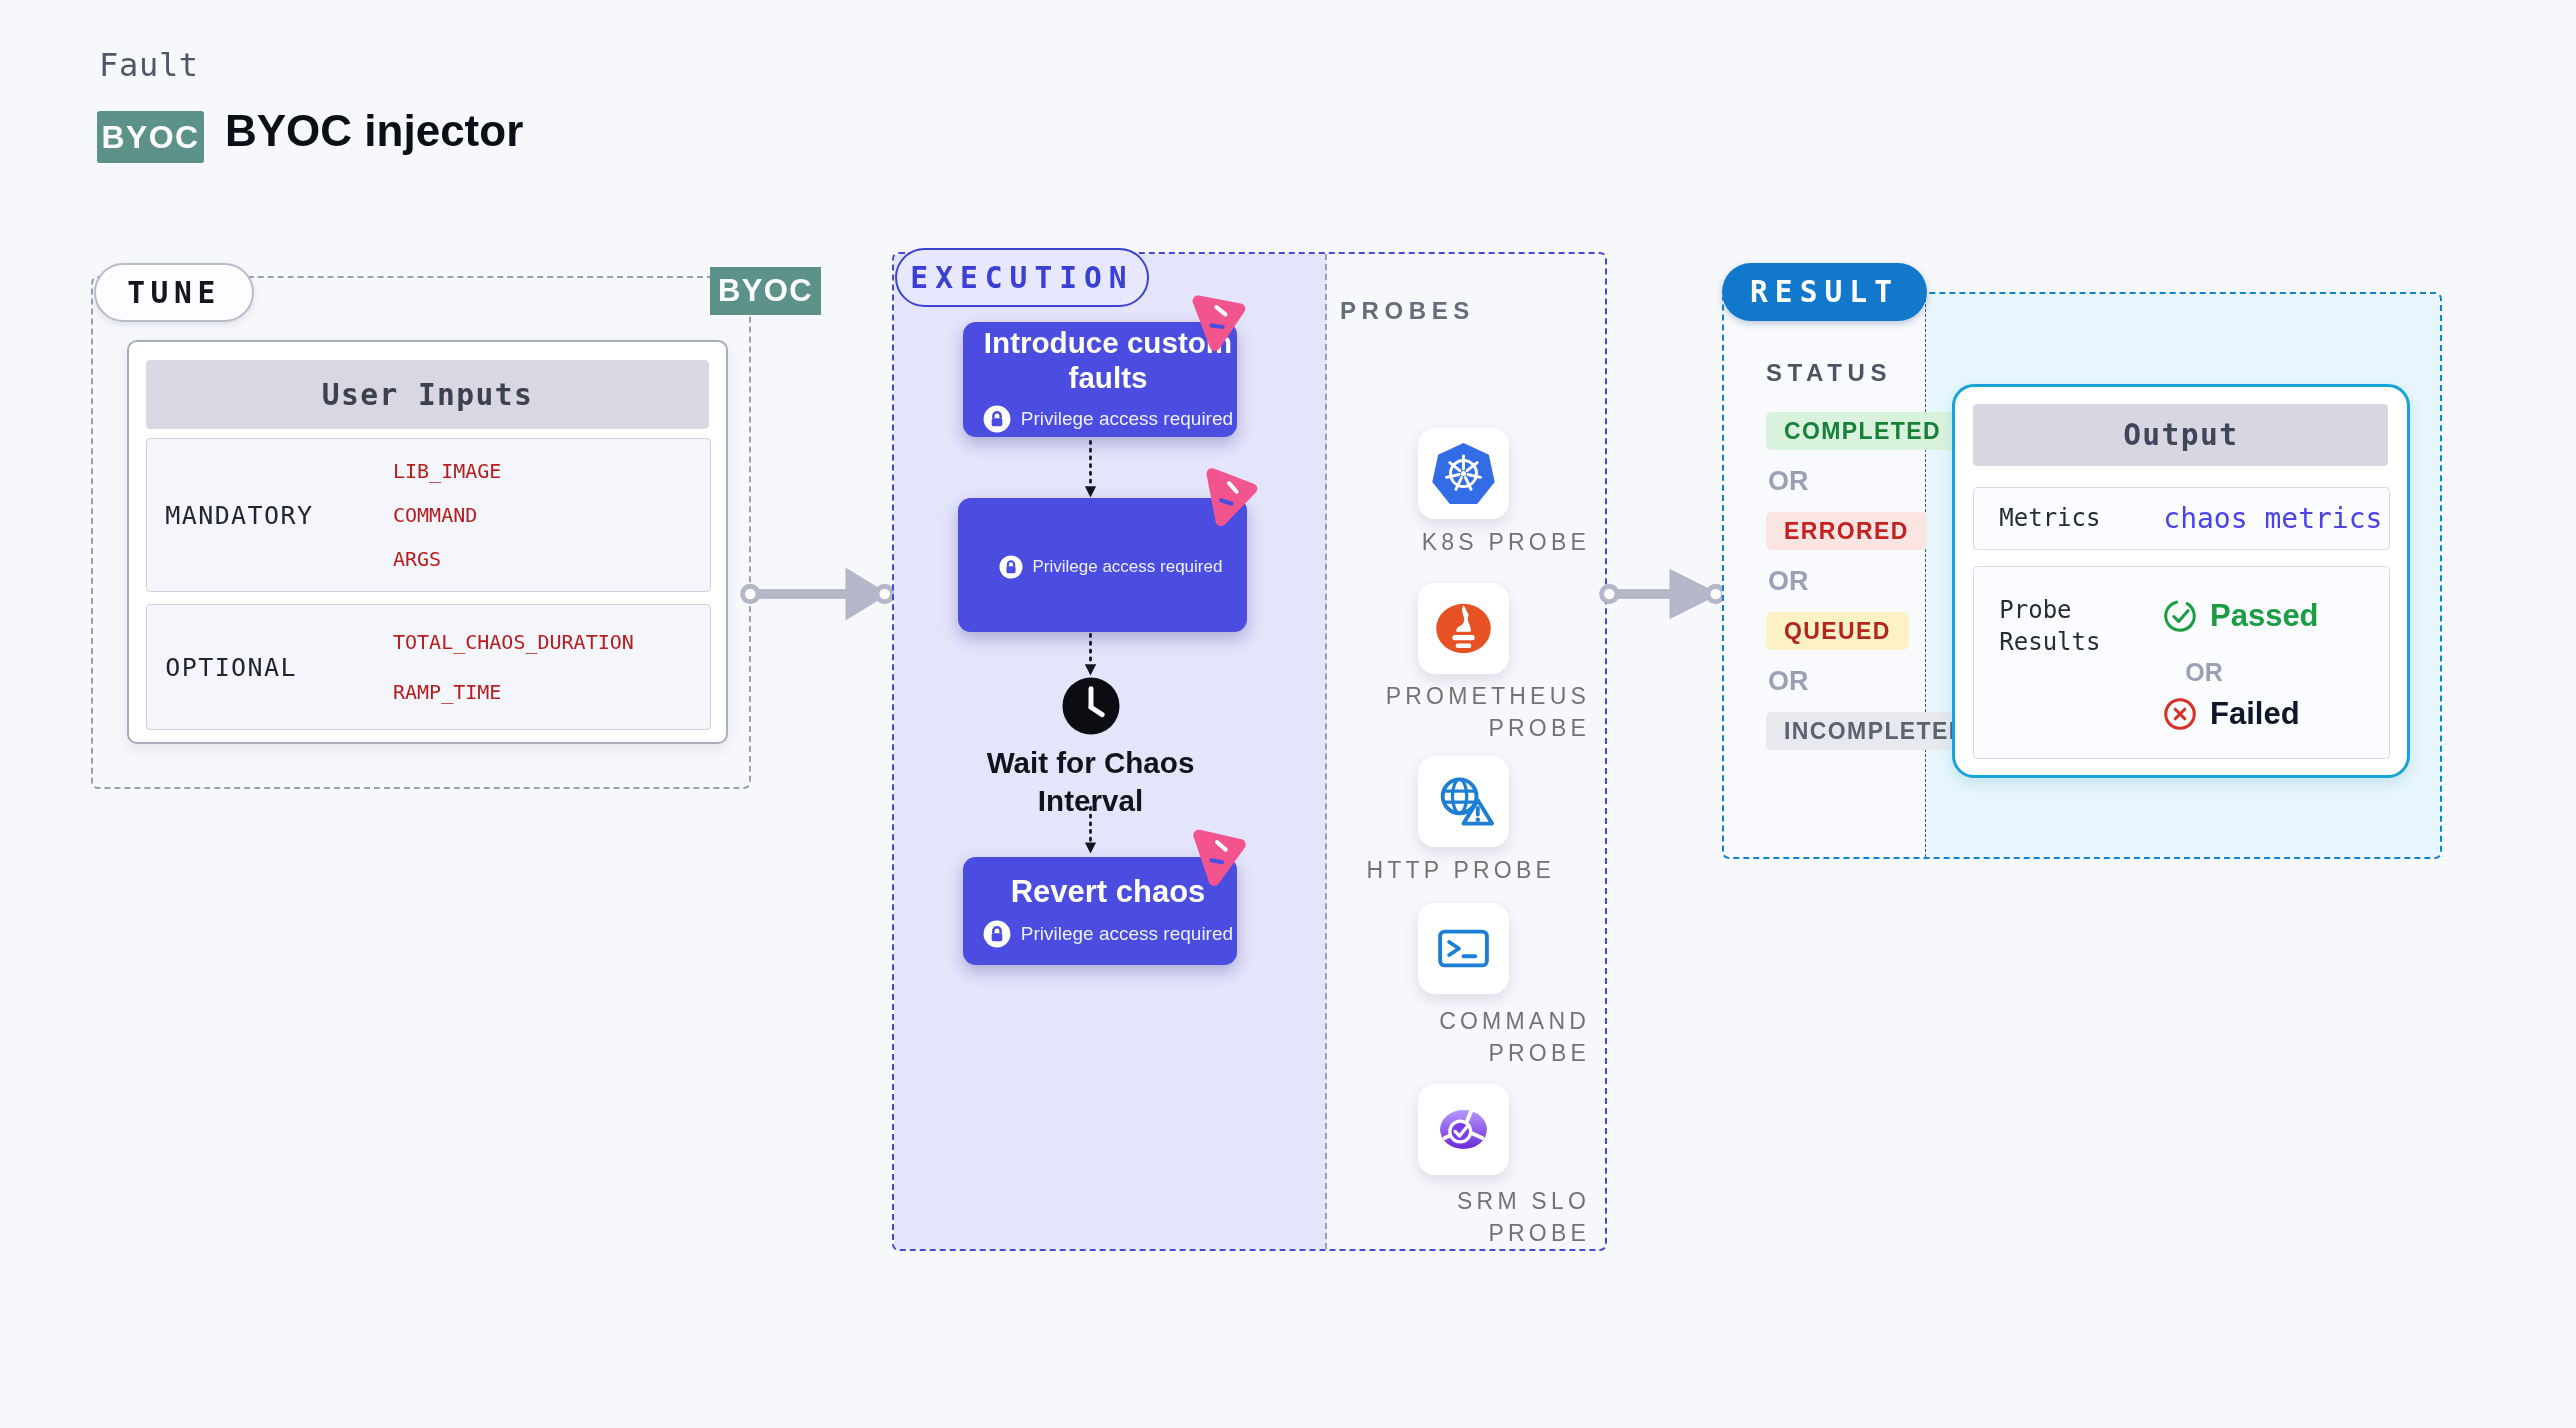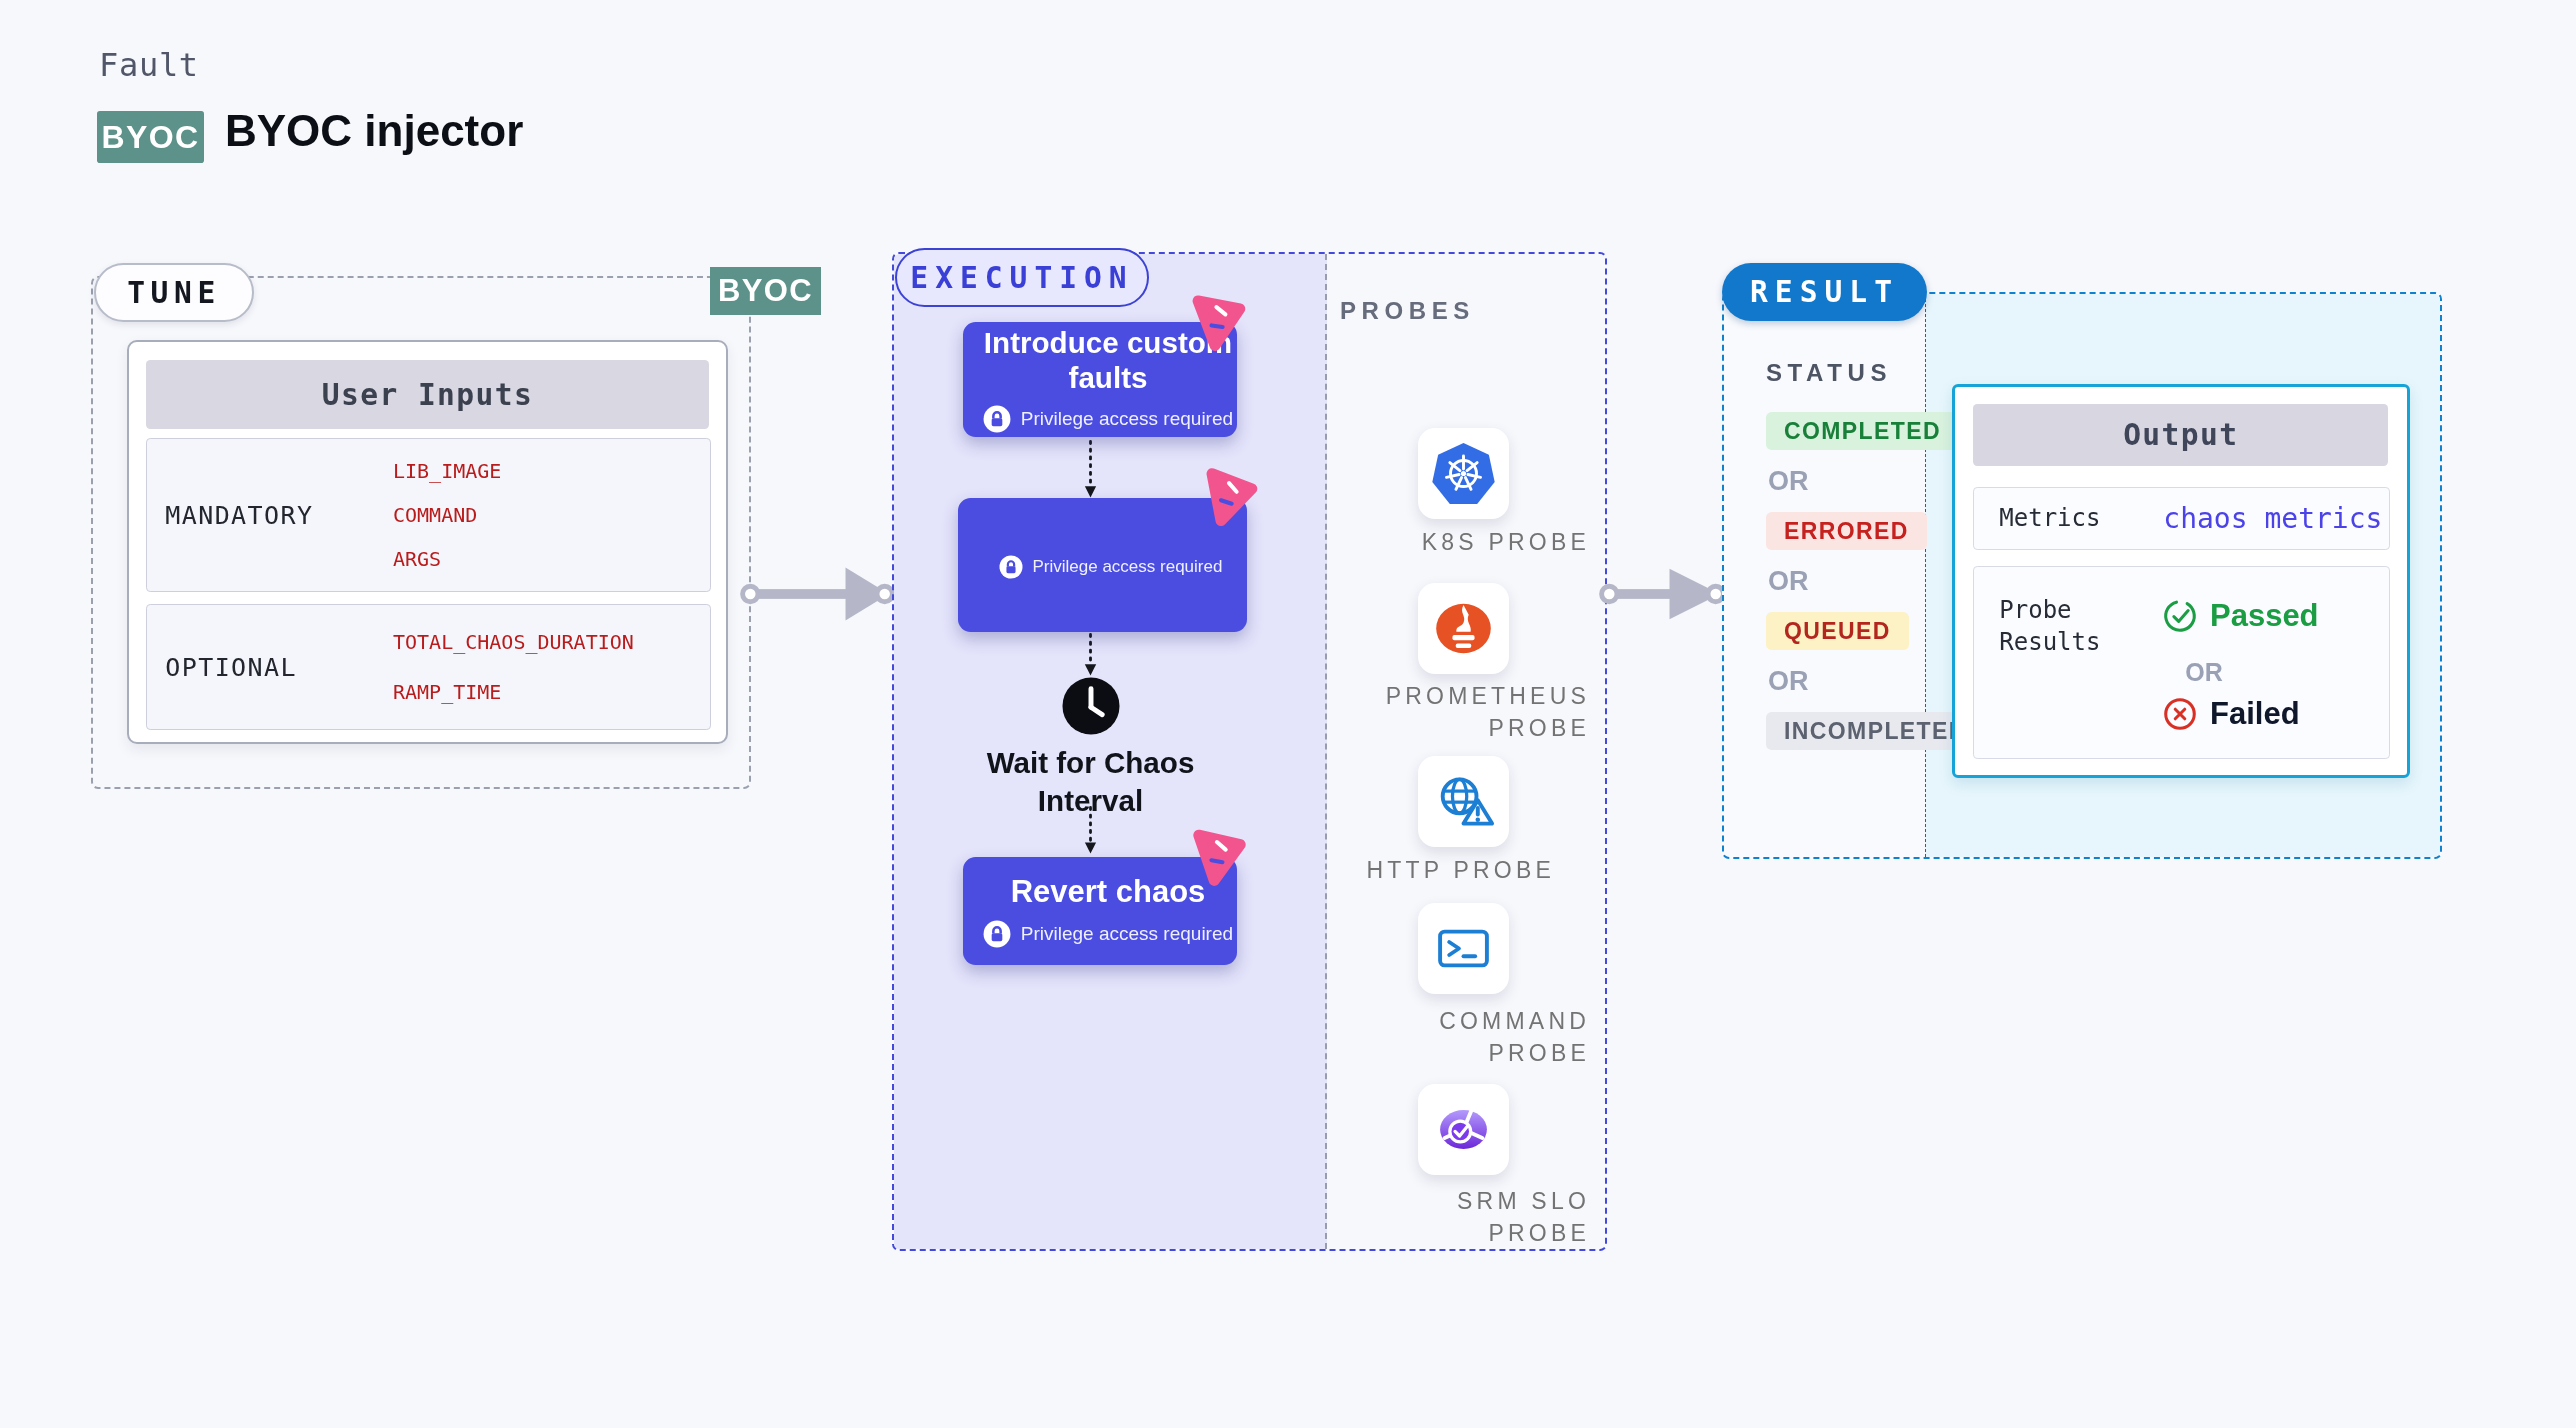--- a/index.html
+++ b/index.html
@@ -73,21 +73,21 @@
   .badge{position:absolute;height:38px;line-height:38px;padding:0 18px;border-radius:5.6px;font-weight:bold;
          font-size:23px;letter-spacing:1.4px;z-index:2;}
   .badge-completed{left:1766px;top:412px;background:#d9f2de;color:#188038;}
   .badge-errored{left:1766px;top:512px;background:#fbe5e3;color:#c5221f;}
   .badge-queued{left:1766px;top:612px;background:#fdf1c6;color:#b3261e;}
   .badge-incompleted{left:1766px;top:712px;background:#e8e9ef;color:#5c6270;}
   .or{position:absolute;color:#9aa1b5;font-size:27px;font-weight:600;z-index:2;}
   .or-1{left:1768px;top:466px;}.or-2{left:1768px;top:566px;}.or-3{left:1768px;top:666px;}
 
   .output-card{left:1952px;top:384px;width:452px;height:388px;background:#fff;border:3.5px solid #16a4d8;
-               border-radius:6px;box-shadow:0 5.6px 14px rgba(20,120,170,.15);z-index:2;}
+               border-radius:22px;box-shadow:0 5.6px 14px rgba(20,120,170,.15);z-index:2;}
   .out-head{left:18.3px;top:17px;width:415px;height:62px;background:#d8d7e1;border-radius:4.2px;display:flex;
             align-items:center;justify-content:center;font-size:29.6px;font-weight:600;color:#40465a;letter-spacing:1.4px;}
   .out-row{position:absolute;left:18.3px;width:415px;background:#fbfcff;border:1.4px solid #d8dbe5;border-radius:4.2px;}
   .out-row-metrics{top:100px;height:61px;}
   .out-row-results{top:179px;height:191px;}
   .out-label{position:absolute;left:25px;font-size:24px;color:#262b35;line-height:1.35;
              font-family:"DejaVu Sans Mono","Liberation Mono",monospace;}
   .metrics-label{top:0;bottom:0;display:flex;align-items:center;}
   .metrics-value{position:absolute;left:189px;top:0;bottom:0;display:flex;align-items:center;font-size:28px;color:#4b42e8;
                  font-family:"DejaVu Sans Mono","Liberation Mono",monospace;}

